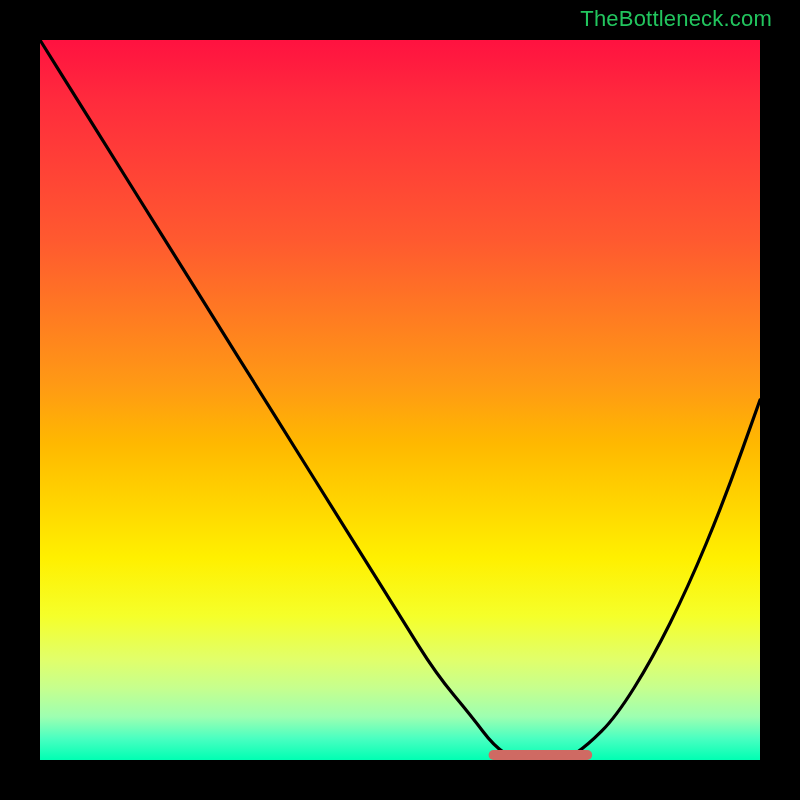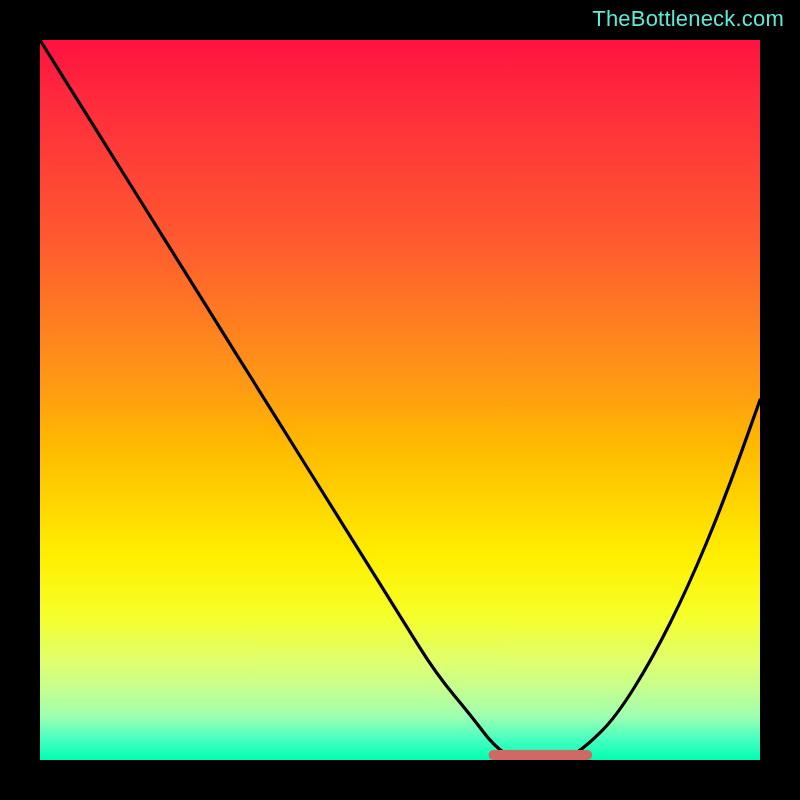--- a/index.html
+++ b/index.html
@@ -41,22 +41,22 @@
       #e1ff6a 86%,
       #c6ff8e 90%,
       #9dffb1 94%,
       #4affc1 97%,
       #00ffb3 100%
     );
   }
   .watermark {
     position: absolute;
     top: 6px;
-    right: 16px;
-    color: #5eead4;
+    right: 28px;
+    color: #22c55e;
     font-size: 22px;
     letter-spacing: 0.2px;
     user-select: none;
   }
   svg.curve {
     position: absolute;
     top: 40px;
     left: 40px;
     width: 720px;
     height: 720px;

